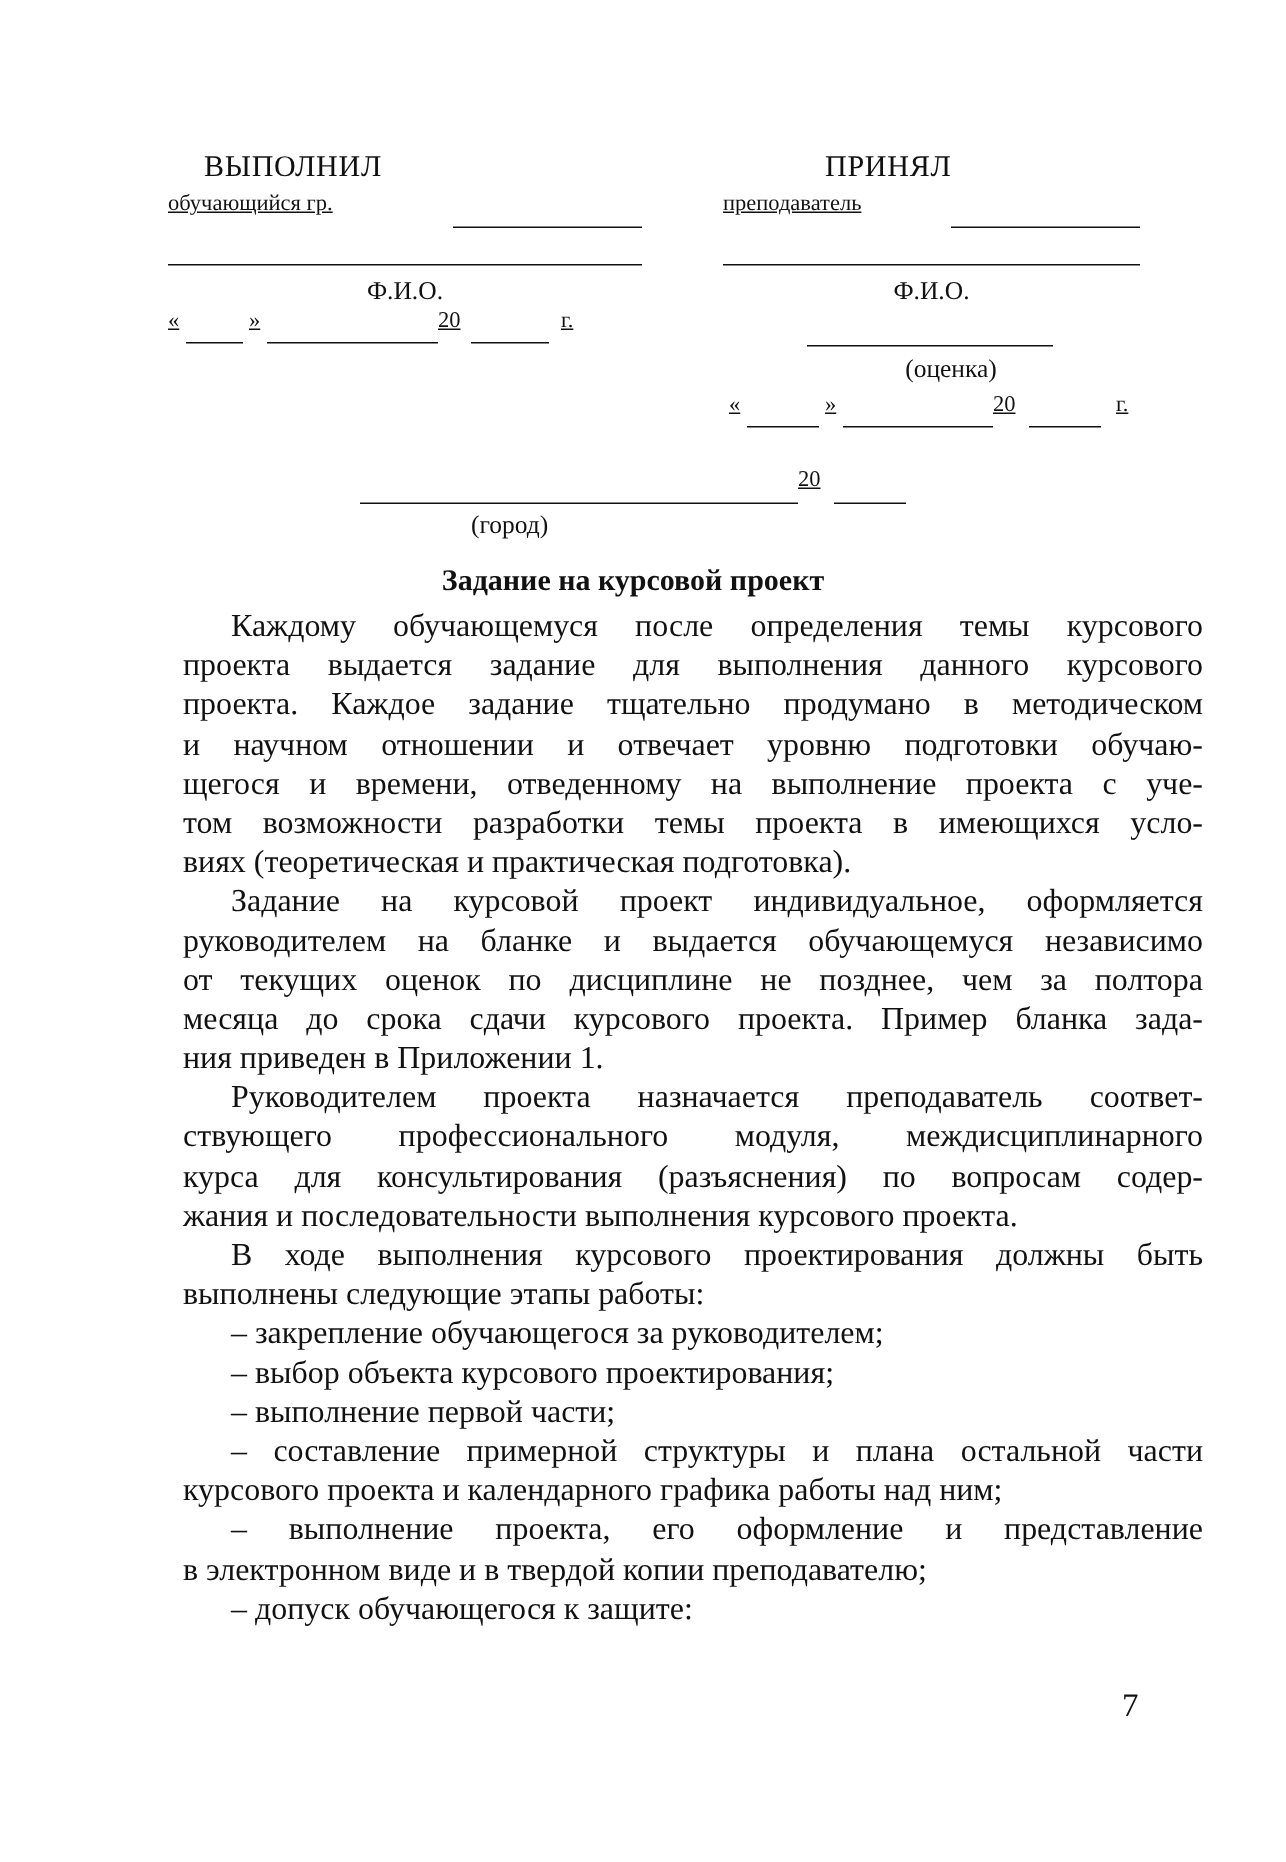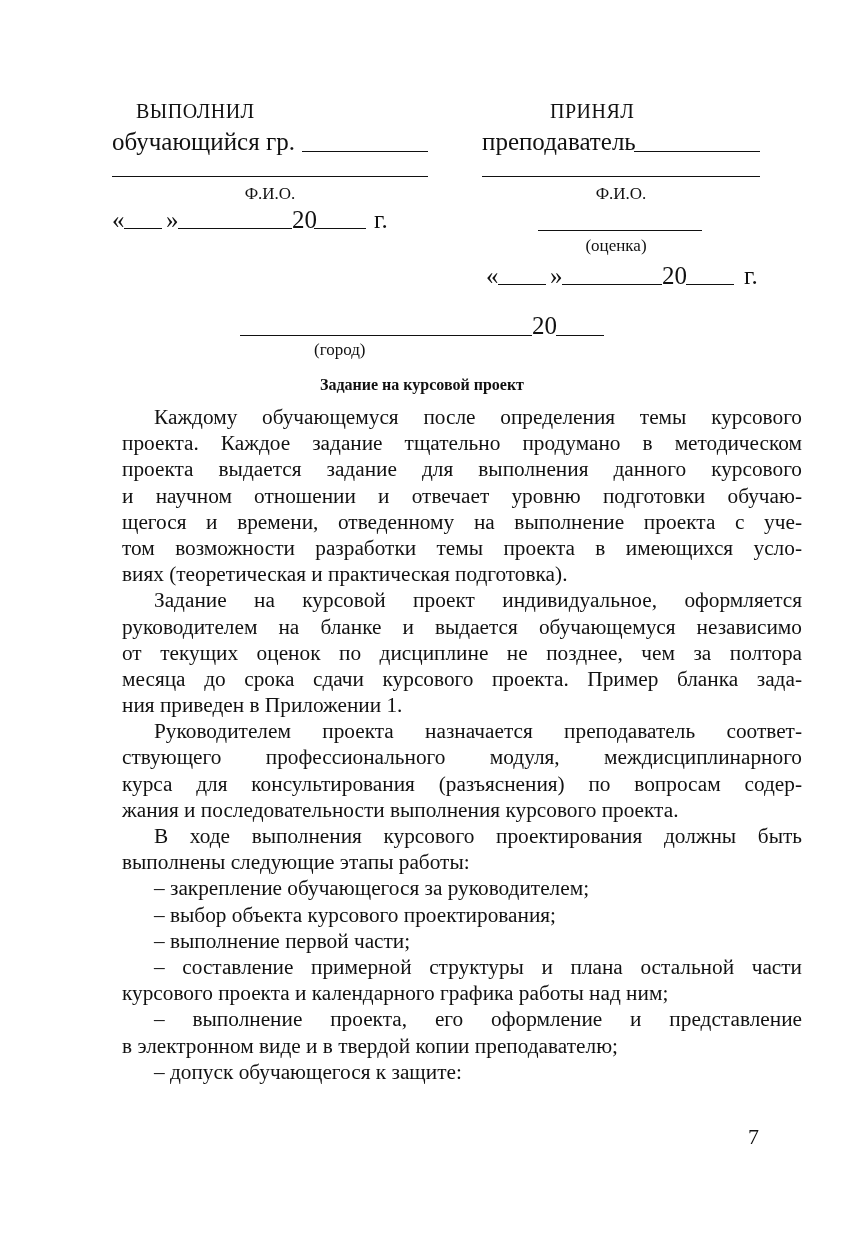--- a/index.html
+++ b/index.html
@@ -3,25 +3,25 @@
 <meta charset="utf-8">
 <style>
   html, body { margin: 0; padding: 0; background: #ffffff; }
   body {
     width: 857px; height: 1241px; position: relative; overflow: hidden;
     font-family: "Liberation Serif", "DejaVu Serif", serif;
     color: #111111;
   }
   .abs { position: absolute; white-space: pre; }
   .hdr { font-size: 20px; letter-spacing: 0.5px; }
-  .t20 { font-size: 25px; }
+  .t20 { font-size: 15px; text-decoration: underline; }
   .t17 { font-size: 17px; }
   .line { position: absolute; height: 0; border-top: 1.3px solid #111; }
   .center { text-align: center; }
-  .title { font-weight: bold; font-size: 16px; }
+  .title { font-weight: bold; font-size: 20px; }
   .body {
     position: absolute; left: 82px; width: 680px; top: 404px;
     font-size: 21.3px; line-height: 26.2px; margin-left: 40px;
   }
   .ln { display: block; height: 26.2px; white-space: nowrap; text-align: justify; text-align-last: justify; }
   .ln.last { text-align-last: left; }
   .ln.ind { padding-left: 32px; }
   .page-num { position: absolute; left: 748px; top: 1124px; font-size: 22px; }
 </style>
 </head>
@@ -44,21 +44,21 @@
   </div>
 </div>
 
 <div>
   <div class="abs hdr" style="left:550px; top:100px;text-align:right;">ПРИНЯЛ</div>
   <div class="abs t20" style="left:482px; top:128px;">преподаватель</div>
   <div class="line" style="left:634px; width:126px; top:151px;"></div>
   <div class="line" style="left:482px; width:278px; top:176px;"></div>
   <div class="abs t17 center" style="left:482px; width:278px; top:184px;">Ф.И.О.</div>
   <div class="line" style="left:538px; width:164px; top:230px;"></div>
-  <div class="abs t17 center" style="left:534px; width:164px; top:236px;">(оценка)</div>
+  <div class="abs t17 center" style="left:552px; width:164px; top:236px;">(оценка)</div>
   <div>
     <span class="abs t20" style="left:486px; top:262px;">«</span>
     <div class="line" style="left:498px; width:48px; top:284px;"></div>
     <span class="abs t20" style="left:550px; top:262px;">»</span>
     <div class="line" style="left:562px; width:100px; top:284px;"></div>
     <span class="abs t20" style="left:662px; top:262px;">20</span>
     <div class="line" style="left:686px; width:48px; top:284px;"></div>
     <span class="abs t20" style="left:744px; top:262px;">г.</span>
   </div>
 </div>
@@ -68,22 +68,22 @@
   <span class="abs t20" style="left:532px; top:312px;">20</span>
   <div class="line" style="left:556px; width:48px; top:335px;"></div>
   <div class="abs t17" style="left:314px; top:340px;">(город)</div>
 </div>
 
 <div class="abs title center" style="left:82px; width:680px; top:376px;">Задание на курсовой проект</div>
 
 <div class="body">
   <div>
     <span class="ln ind">Каждому обучающемуся после определения темы курсового</span>
+    <span class="ln">проекта выдается задание для выполнения данного курсового</span>
     <span class="ln">проекта. Каждое задание тщательно продумано в методическом</span>
-    <span class="ln">проекта выдается задание для выполнения данного курсового</span>
     <span class="ln">и научном отношении и отвечает уровню подготовки обучаю-</span>
     <span class="ln">щегося и времени, отведенному на выполнение проекта с уче-</span>
     <span class="ln">том возможности разработки темы проекта в имеющихся усло-</span>
     <span class="ln last">виях (теоретическая и практическая подготовка).</span>
   </div>
   <div>
     <span class="ln ind">Задание на курсовой проект индивидуальное, оформляется</span>
     <span class="ln">руководителем на бланке и выдается обучающемуся независимо</span>
     <span class="ln">от текущих оценок по дисциплине не позднее, чем за полтора</span>
     <span class="ln">месяца до срока сдачи курсового проекта. Пример бланка зада-</span>

